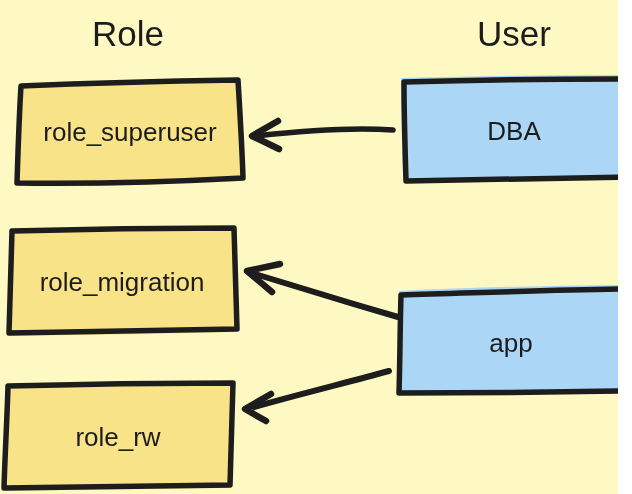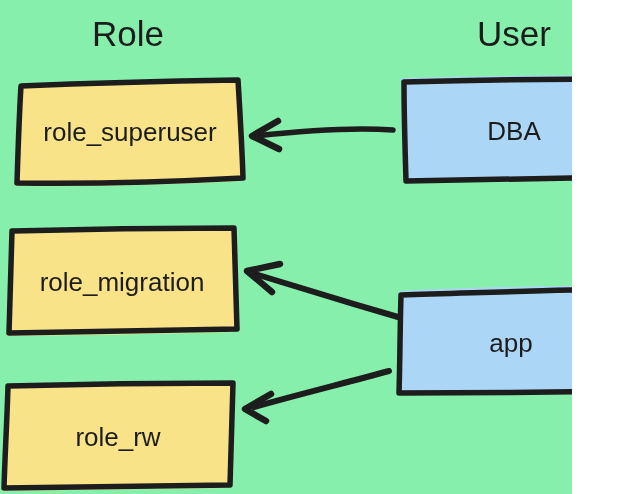--- a/index.html
+++ b/index.html
@@ -2,23 +2,23 @@
 <html><head>
 <meta charset="utf-8">
 <style>
   html, body {
     margin: 0;
     padding: 0;
     background: #ffffff;
   }
   .canvas {
     position: relative;
-    width: 572px;
+    width: 618px;
     height: 494px;
-    background: #86efac;
+    background: #fef9c3;
     overflow: hidden;
     font-family: "Liberation Sans", sans-serif;
   }
   svg { display: block; }
   text {
     font-family: "Liberation Sans", sans-serif;
     fill: #1c1c1c;
   }
   .col-title { font-size: 35px; }
   .node-label { font-size: 26px; }

